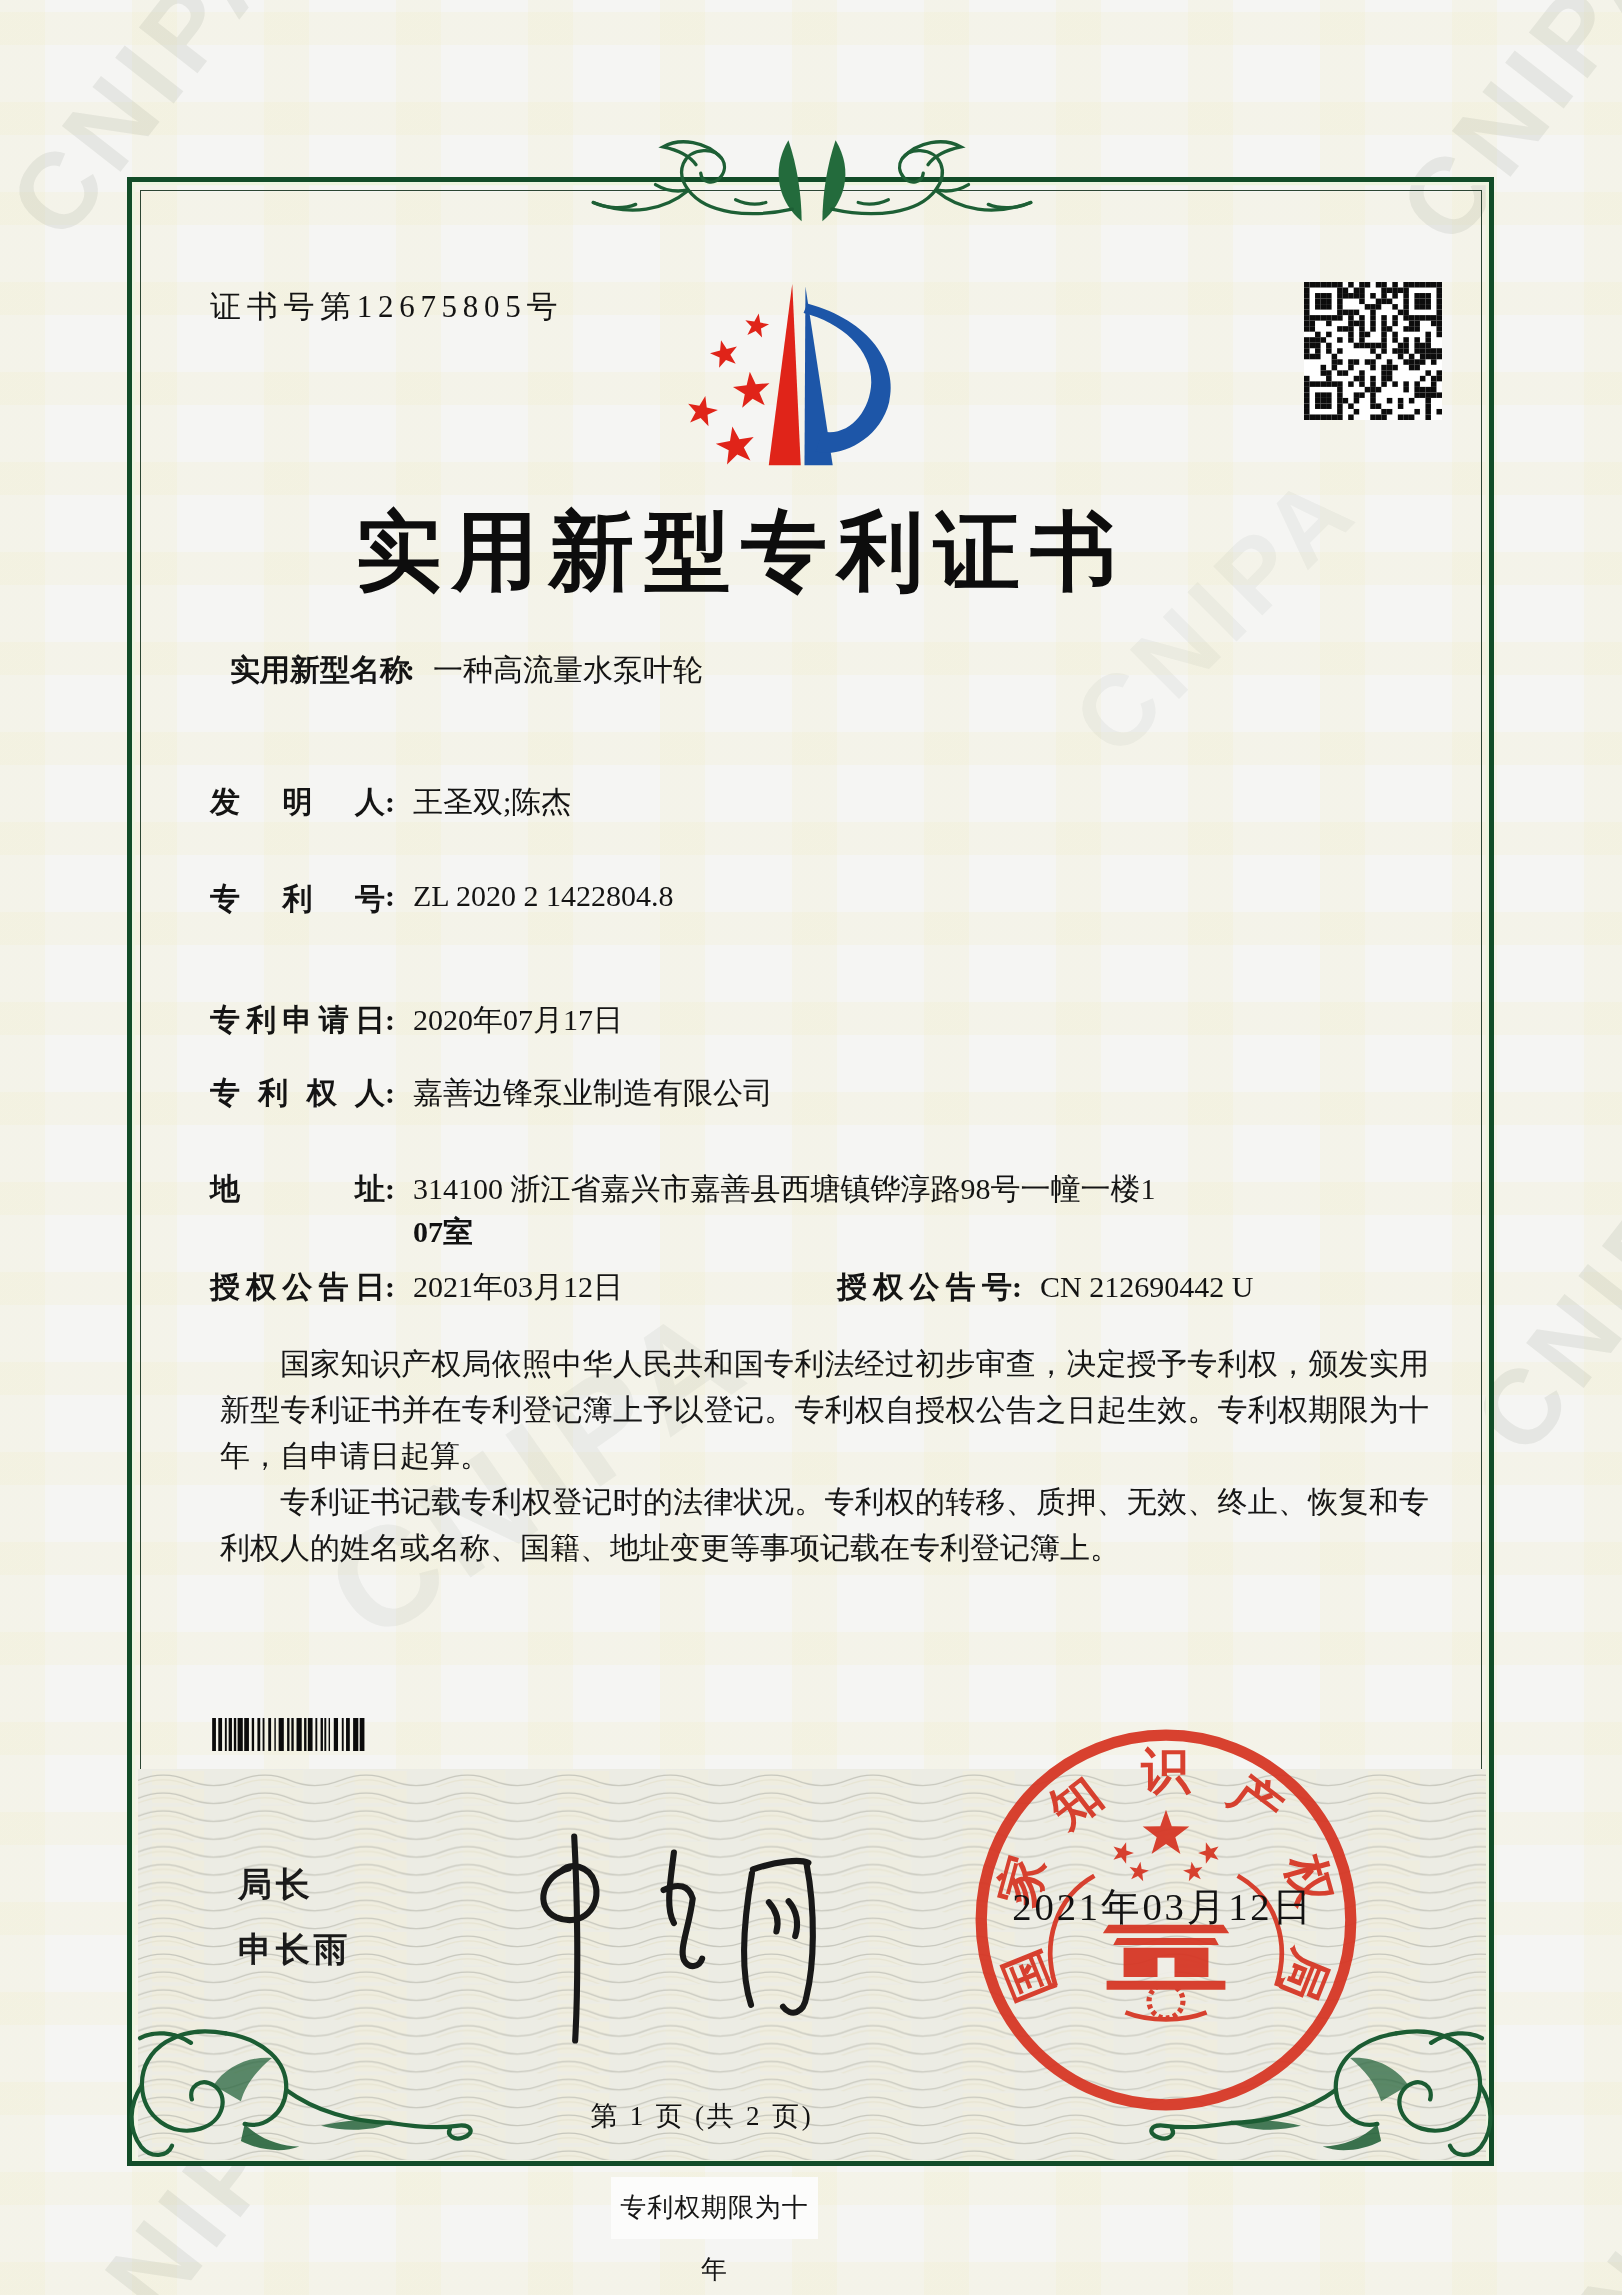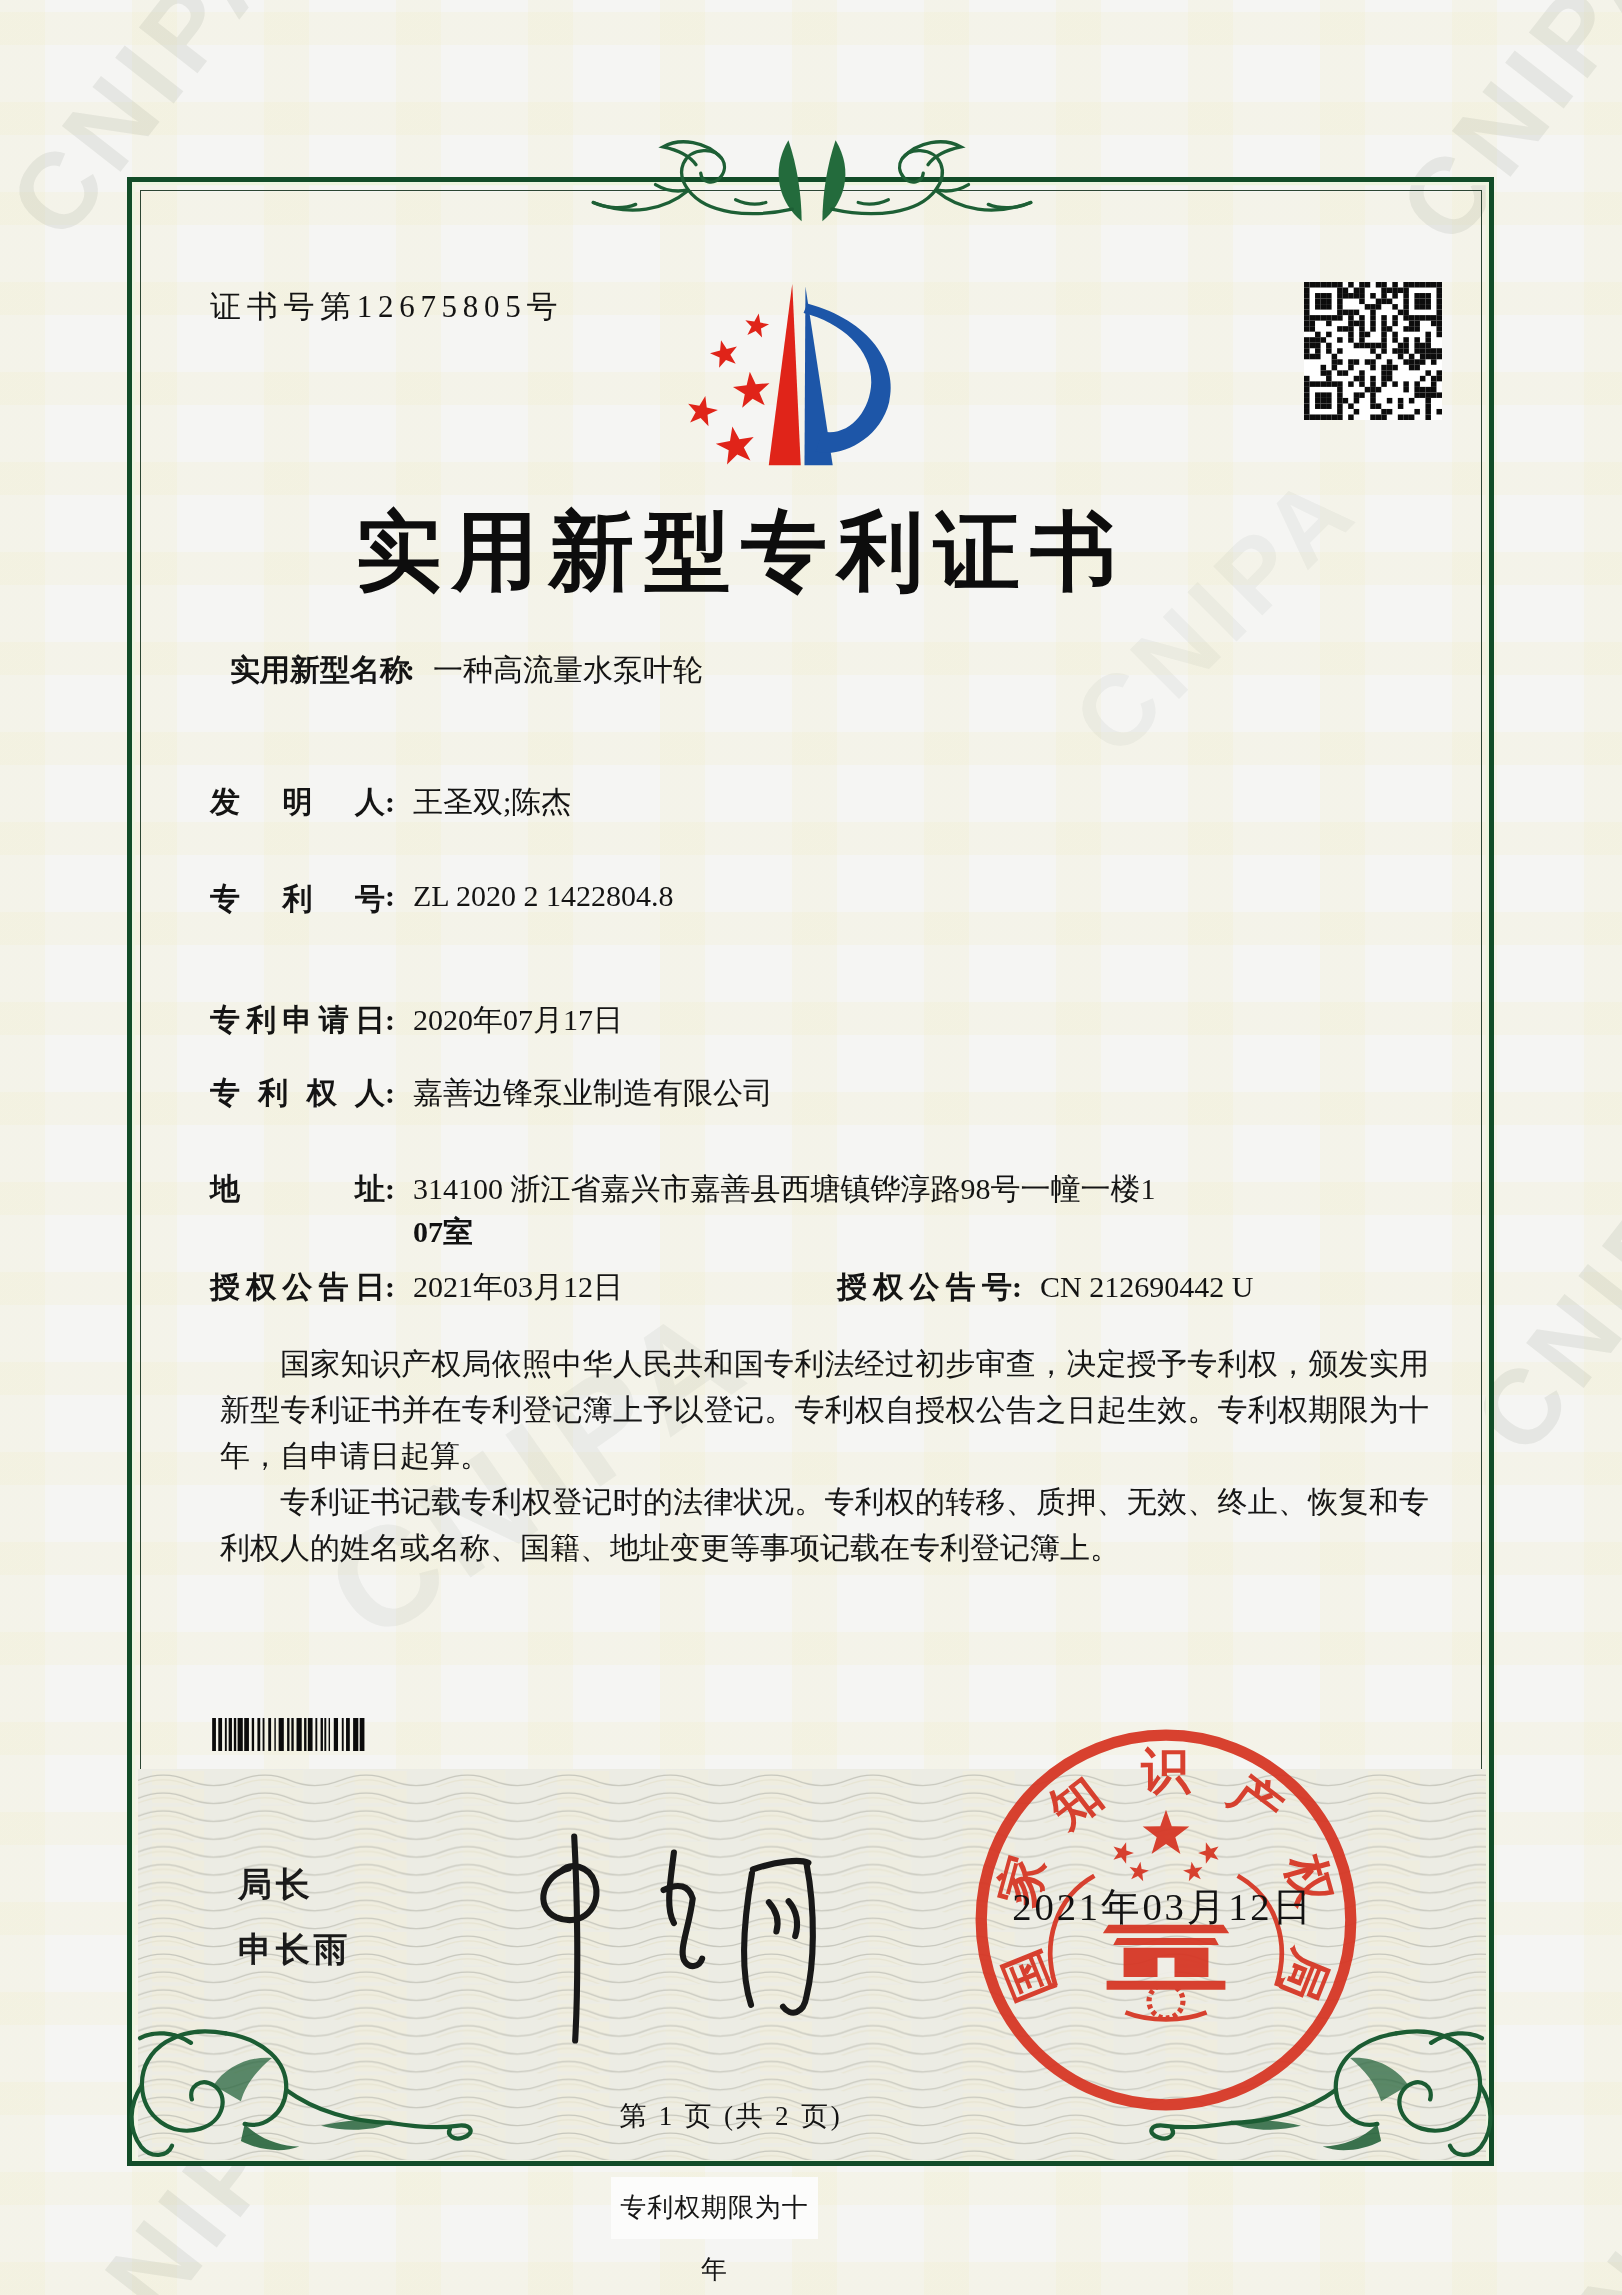--- a/index.html
+++ b/index.html
@@ -48,21 +48,21 @@
   .addr2{position:absolute;left:413px;font-size:30px;font-weight:700;}
   .fvalue-w{display:inline-block;width:424px;}
   .paras{
     position:absolute;left:220px;top:1341px;width:1209px;
     font-size:30px;line-height:46px;text-align:justify;color:#161616;
   }
   .paras p{margin:0;text-indent:2em;font-weight:500;}
   .director{position:absolute;left:238px;font-family:"Liberation Sans","DejaVu Sans",sans-serif;
     font-weight:bold;font-size:34px;letter-spacing:3.8px;color:#1a1a1a;}
   .pageinfo{
-    position:absolute;left:552px;top:2098px;width:358px;text-align:center;
+    position:absolute;left:523px;top:2098px;width:358px;text-align:center;
     font-size:27px;letter-spacing:2.8px;color:#131313;
   }
   .footer-band{
     position:absolute;left:611px;top:2177px;width:207px;height:62px;
     background:#fcfcfb;z-index:5;text-align:center;line-height:62px;
     font-size:26px;letter-spacing:0.9px;color:#151515;
   }
   svg{display:block;}
   .abs{position:absolute;}
 </style>

